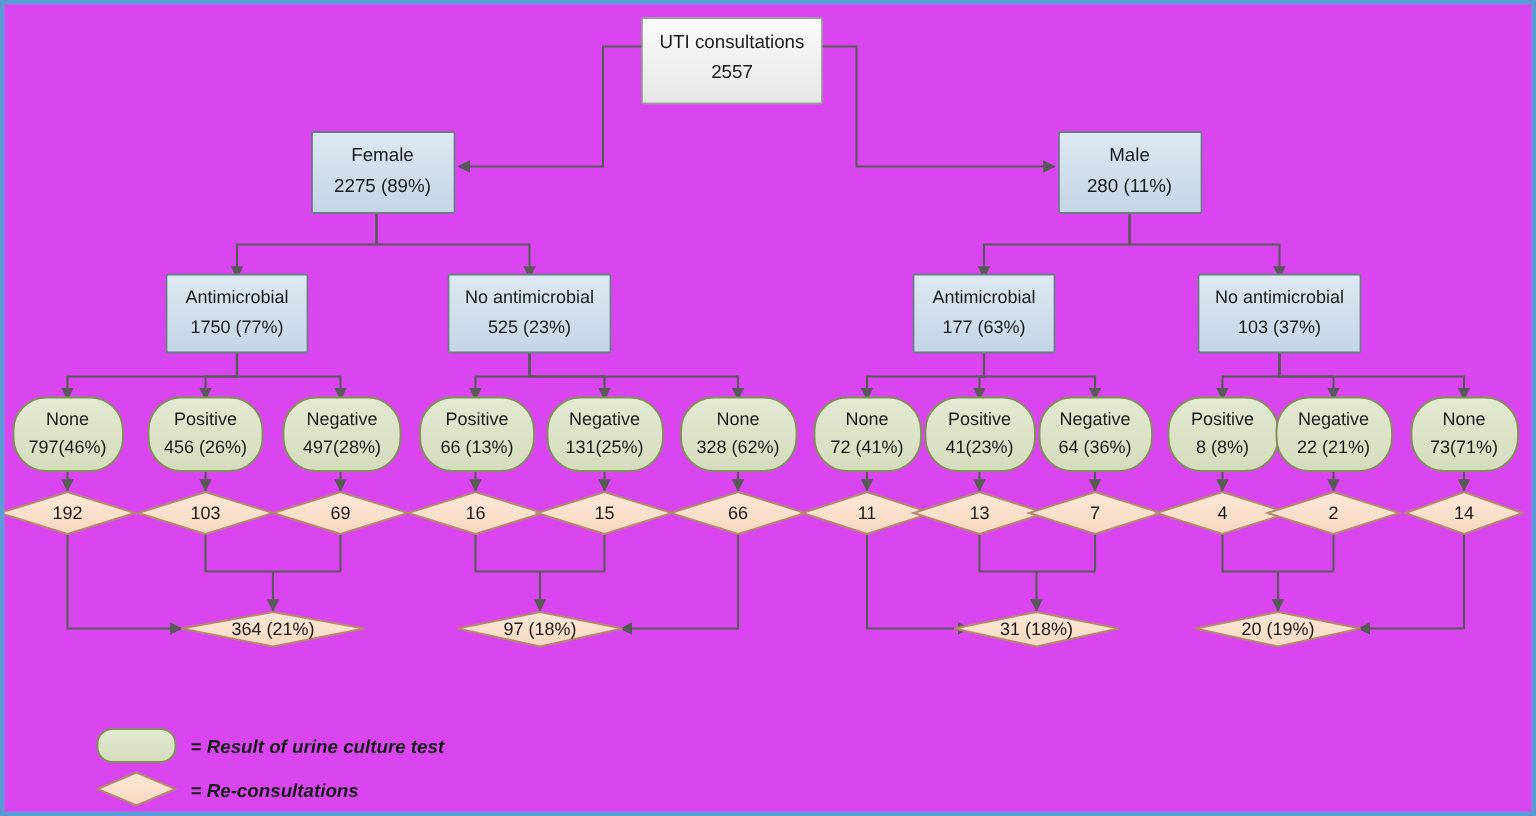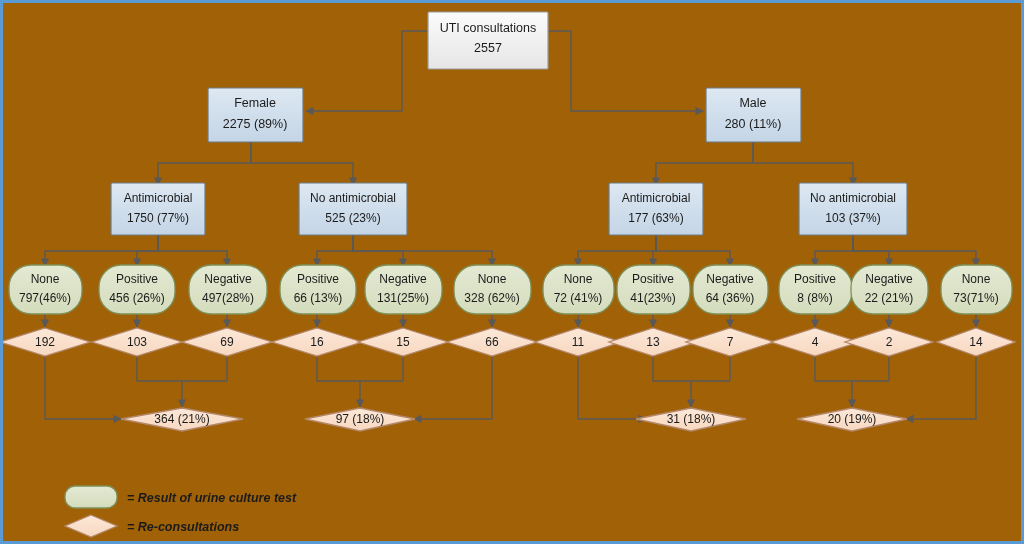--- a/index.html
+++ b/index.html
@@ -1,17 +1,17 @@
 <!DOCTYPE html>
 <html><head>
 <meta charset="utf-8">
 <style>
   html,body{margin:0;padding:0;background:#ffffff;}
   body{width:1024px;height:544px;font-family:"Liberation Sans",sans-serif;overflow:hidden;}
-  #frame{position:relative;width:1024px;height:544px;box-sizing:border-box;border:3px solid #5b9bd5;background:#a16207;}
+  #frame{position:relative;width:1024px;height:544px;box-sizing:border-box;border:3px solid #5b9bd5;background:#d946ef;}
   svg{display:block;}
   .node-text{font-family:"Liberation Sans",sans-serif;font-size:12.5px;fill:#1b1b1b;text-anchor:middle;dominant-baseline:middle;}
   .node-text.small{font-size:12px;}
   .legend-text{font-family:"Liberation Sans",sans-serif;font-size:12.5px;font-weight:bold;font-style:italic;fill:#1b1b1b;}
 </style>
 </head>
 <body>
 
 <div id="frame">
 <svg width="1018" height="538" viewBox="0 0 1018 538" xmlns="http://www.w3.org/2000/svg">

